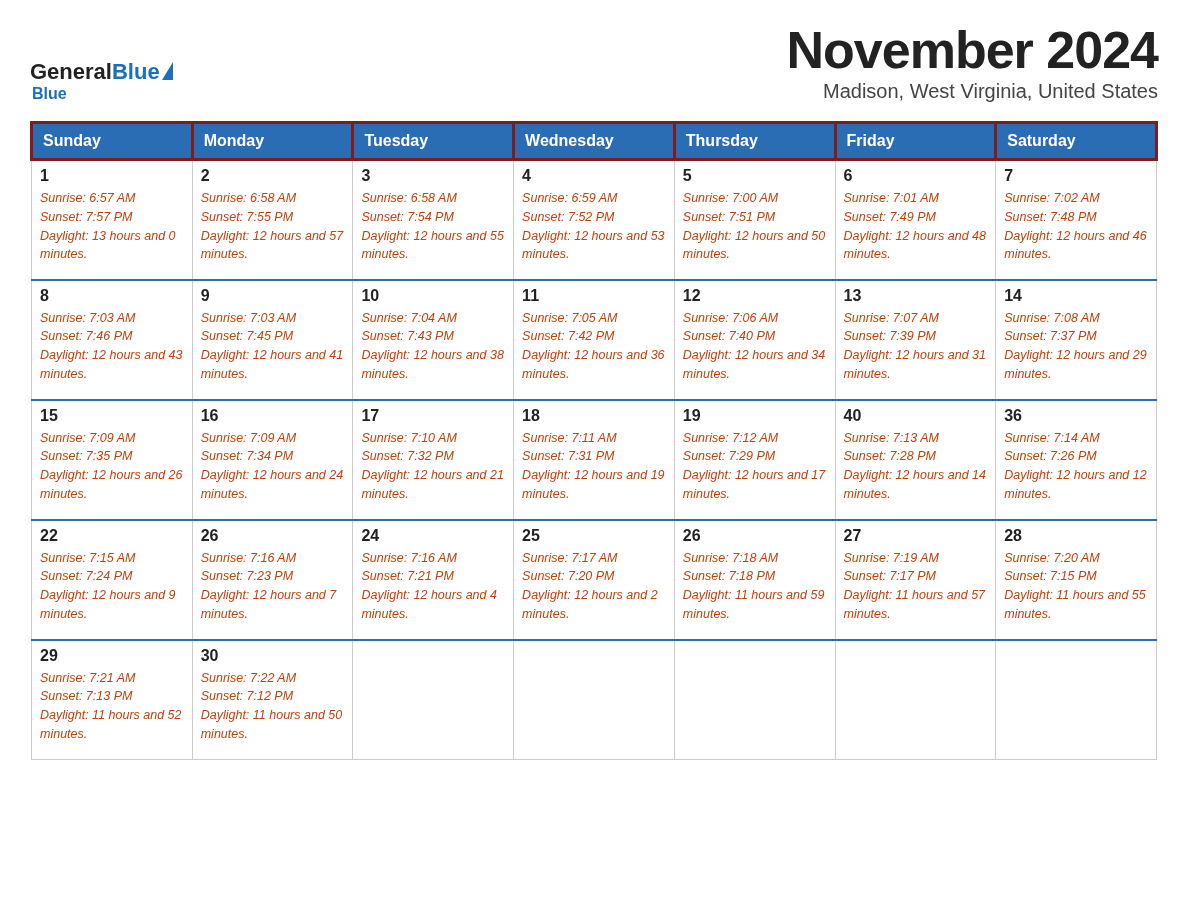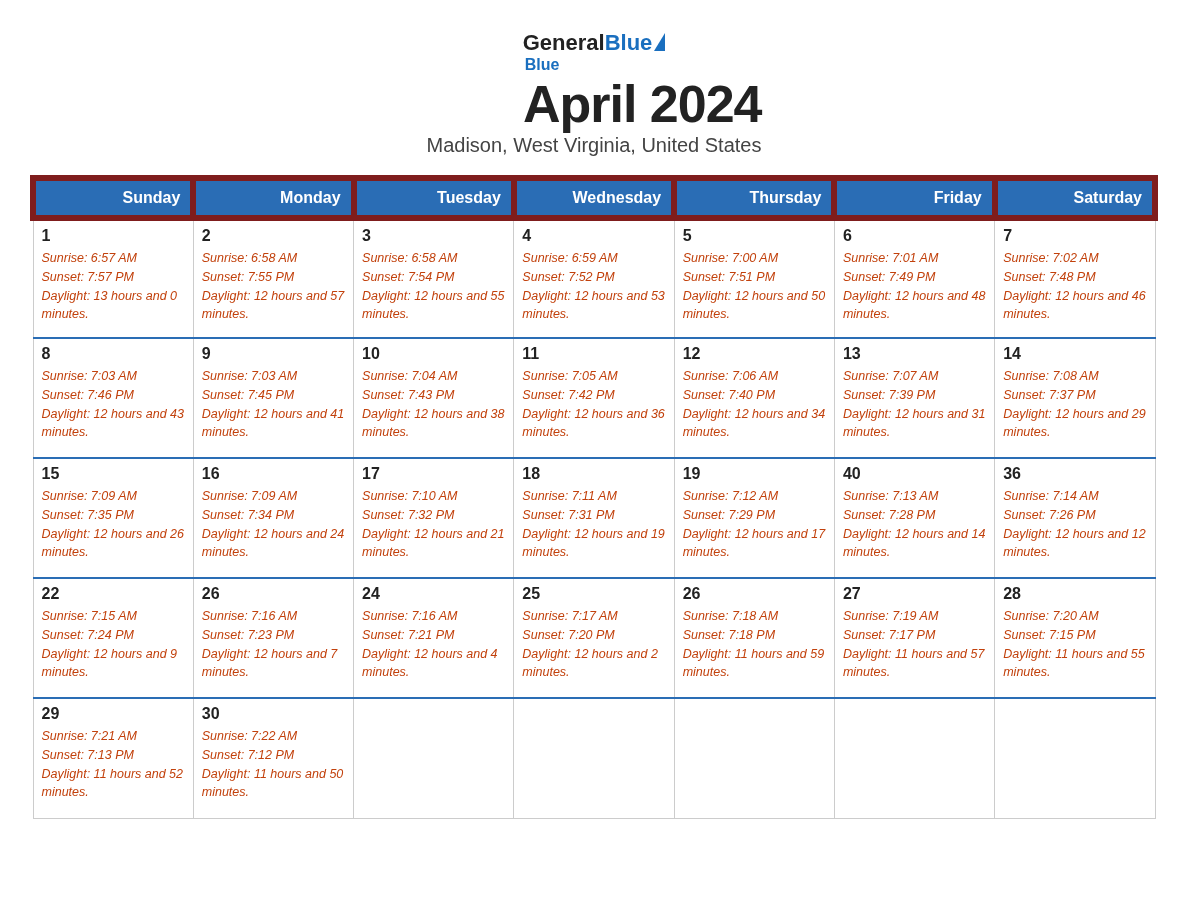--- a/index.html
+++ b/index.html
@@ -7,23 +7,22 @@
       font-family: Arial, sans-serif;
       background: #fff;
       color: #222;
       width: 1188px;
       min-height: 918px;
       padding: 20px 30px;
     }
     .header-area {
       display: flex;
       justify-content: space-between;
-      align-items: center;
+      align-items: flex-end;
       margin-bottom: 18px;
-      flex-direction: column;
     }
     .logo {
       display: flex;
       flex-direction: column;
       align-items: flex-start;
       margin-top: 10px;
     }
     .logo-text {
       font-size: 22px;
       font-weight: bold;
@@ -79,22 +78,22 @@
       width: 100%;
       border-collapse: collapse;
       table-layout: fixed;
     }
     .calendar-table th {
       background-color: #2a6db5;
       color: #fff;
       font-size: 16px;
       font-weight: bold;
       padding: 8px 10px;
-      text-align: right;
-      border: 6px solid #7f1d1d;
+      text-align: left;
+      border: 3px solid #7f1d1d;
     }
     .calendar-table td {
       border: 1px solid #ccc;
       border-top: 2px solid #2a6db5;
       vertical-align: top;
       padding: 6px 8px;
       font-size: 13px;
       color: #333;
       min-height: 100px;
       height: 120px;
@@ -125,21 +124,21 @@
     <div class="logo-text">
       <span class="logo-general">General</span>
       <div class="logo-blue-part">
         <span class="logo-blue-text">Blue</span>
         <span class="logo-triangle"></span>
       </div>
     </div>
     <span class="logo-blue-label">Blue</span>
   </div>
   <div class="title-area">
-    <div class="page-title">April 2024</div>
+    <div class="page-title">November 2024</div>
     <div class="page-subtitle">Madison, West Virginia, United States</div>
   </div>
 </div>
 
 <table class="calendar-table">
   <thead>
     <tr>
     <th>Sunday</th>
         <th>Monday</th>
         <th>Tuesday</th>

